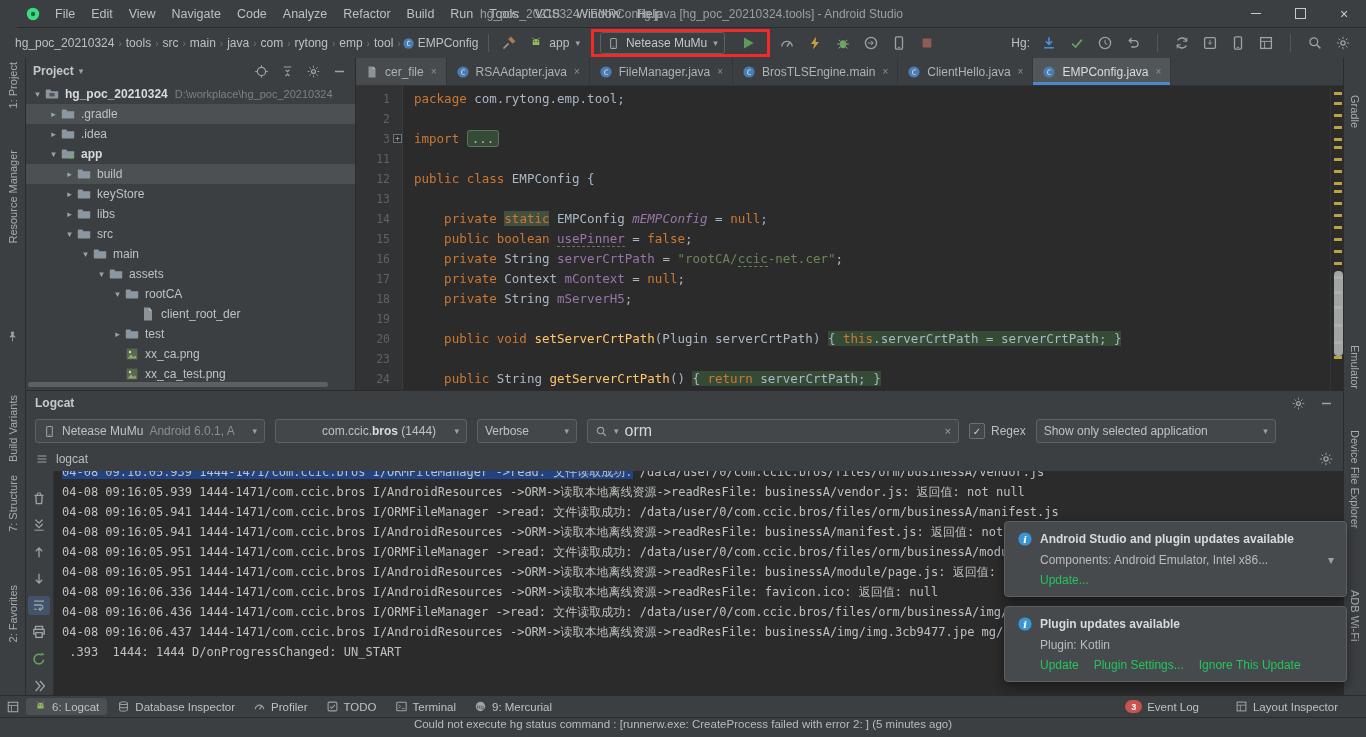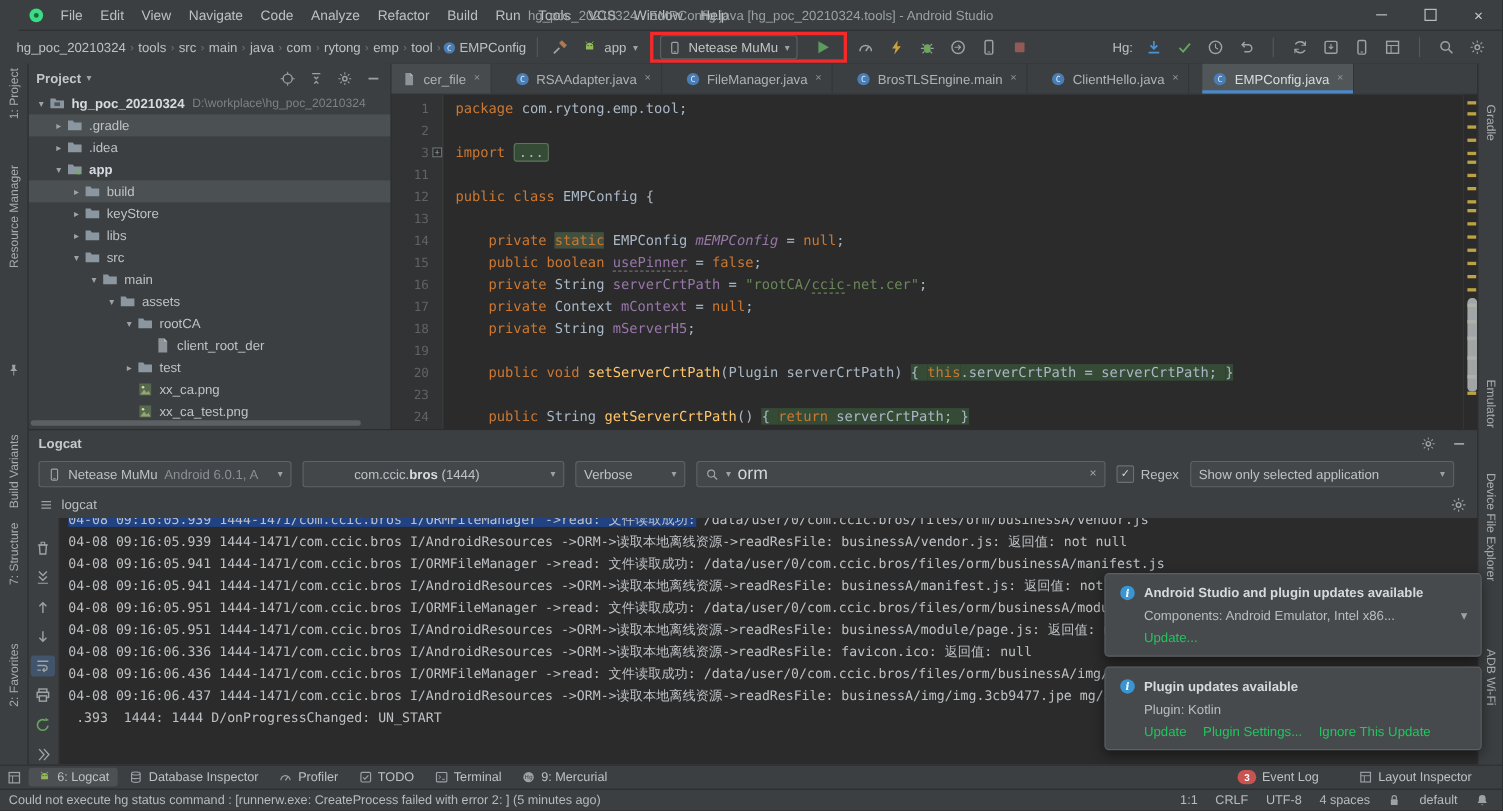--- a/index.html
+++ b/index.html
@@ -57,21 +57,21 @@
   .tarrow{width:13px;text-align:center;color:#9da2a6;font-size:9px;flex:none;}
   .trow .icon{margin-right:5px;}
   .tlabel{color:#bec2c6;}
   .tbold{font-weight:bold;color:#d7dade;}
   .textra{color:#7d8184;margin-left:7px;font-size:11px;}
   .hthumb{position:absolute;bottom:3px;left:3px;height:5px;width:300px;background:#5c6062;border-radius:3px;}
 
   
   .editor{position:absolute;left:356px;top:58px;right:22px;bottom:347px;background:#2b2b2b;
           display:flex;flex-direction:column;box-sizing:border-box;}
-  .tabbar{height:27px;background:#3c3f41;display:flex;align-items:stretch;border-bottom:1px solid #323537;flex:none;gap:12px;}
+  .tabbar{height:27px;background:#3c3f41;display:flex;align-items:stretch;border-bottom:1px solid #323537;flex:none;}
   .tab{display:flex;align-items:center;gap:6px;padding:0 9px;color:#aeb3b6;border-right:1px solid #333639;font-size:12px;}
   .tab.hl{background:#474b4d;}
   .tab.active{background:#515658;color:#d9dcde;box-shadow:inset 0 -3px 0 #4a88c7;}
   .tab-close{color:#8e9295;font-size:10px;margin-left:1px;}
   .codewrap{flex:1;position:relative;overflow:hidden;font-family:"DejaVu Sans Mono",monospace;
             font-size:12.5px;line-height:20px;padding-top:3px;}
   .gutterbg{position:absolute;left:0;top:0;bottom:0;width:46px;background:#313335;border-right:1px solid #3a3d3f;}
   .crow{position:relative;height:20px;line-height:20px;}
   .lnum{position:absolute;left:0;width:34px;text-align:right;color:#606366;font-size:11.5px;}
   .fold-plus{position:absolute;left:37px;top:5px;width:9px;height:9px;border:1px solid #6f7476;
@@ -96,21 +96,21 @@
   .logcat{position:absolute;left:25px;right:22px;top:390px;bottom:42px;background:#3c3f41;
           border-top:1px solid #2a2c2e;display:flex;flex-direction:column;box-sizing:border-box;}
   .lc-header{height:24px;display:flex;align-items:center;padding:0 10px;flex:none;}
   .lc-title{font-weight:bold;color:#c6c9cc;}
   .lc-hicons{margin-left:auto;display:flex;gap:13px;align-items:center;}
   .lc-filters{height:32px;display:flex;align-items:center;gap:10px;padding:0 10px;flex:none;}
   .combo{height:24px;background:#43474a;border:1px solid #5f6365;border-radius:3px;display:flex;
          align-items:center;gap:6px;padding:0 7px;color:#bec2c5;box-sizing:border-box;white-space:nowrap;overflow:hidden;}
   .combo .chev{margin-left:auto;}
   .combo-device{width:230px;}
-  .combo-process{width:238px;padding-left:46px;}
+  .combo-process{width:192px;padding-left:46px;}
   .combo-level{width:100px;}
   .searchbox{width:372px;}
   .combo-show{width:240px;}
   .dim{color:#8a8f93;}
   .pbold{font-weight:bold;color:#d9dcde;}
   .searchbox input{flex:1;min-width:0;background:transparent;border:none;outline:none;color:#d2d6d9;
                    font-family:"Liberation Sans",sans-serif;font-size:16px;padding:0;}
   .sclear{color:#9da2a6;font-size:11px;}
   .regex{display:flex;align-items:center;gap:6px;}
   .cb{width:14px;height:14px;background:#43474a;border:1px solid #6b6f72;border-radius:2px;display:flex;
@@ -139,21 +139,21 @@
   
   .toolbar-bottom{position:absolute;left:0;right:0;bottom:20px;height:22px;background:#3c3f41;
                   border-top:1px solid #2a2c2e;display:flex;align-items:center;padding:0 6px;box-sizing:border-box;font-size:11.5px;}
   #tw-items{display:flex;align-items:center;gap:2px;margin-left:6px;}
   .tw-item{display:flex;align-items:center;gap:5px;padding:2px 8px;border-radius:3px;color:#bdc1c4;white-space:nowrap;}
   .tw-item.active{background:#4c5053;}
   #tw-right{margin-left:auto;display:flex;align-items:center;gap:20px;margin-right:14px;}
   .badge{min-width:13px;height:13px;border-radius:7px;background:#c75450;color:#fff;font-size:9px;
          display:inline-flex;align-items:center;justify-content:center;padding:0 2px;font-weight:bold;}
   .statusbar{position:absolute;left:0;right:0;bottom:0;height:20px;background:#3c3f41;border-top:1px solid #2a2c2e;
-             display:flex;align-items:center;padding:0 8px;box-sizing:border-box;font-size:11.5px;color:#b7bbbe;gap:8px;}
+             display:flex;align-items:center;padding:0 8px;box-sizing:border-box;font-size:11.5px;color:#b7bbbe;gap:8px;flex-direction:column;}
   .sb-right{margin-left:auto;display:flex;align-items:center;gap:16px;margin-right:4px;}
   .icon13{width:13px;height:13px;}
 </style>
 </head>
 <body>
 
 <div class="app" id="app">
 
   <div class="titlebar">
     <span class="icon">

